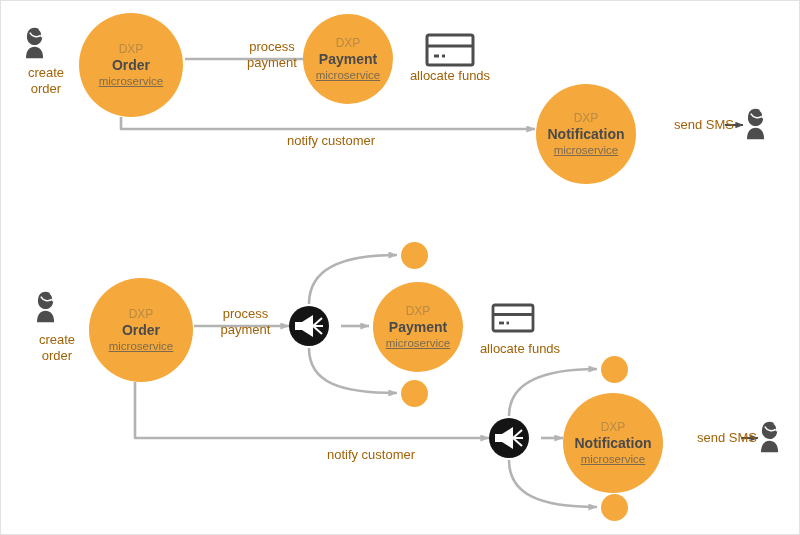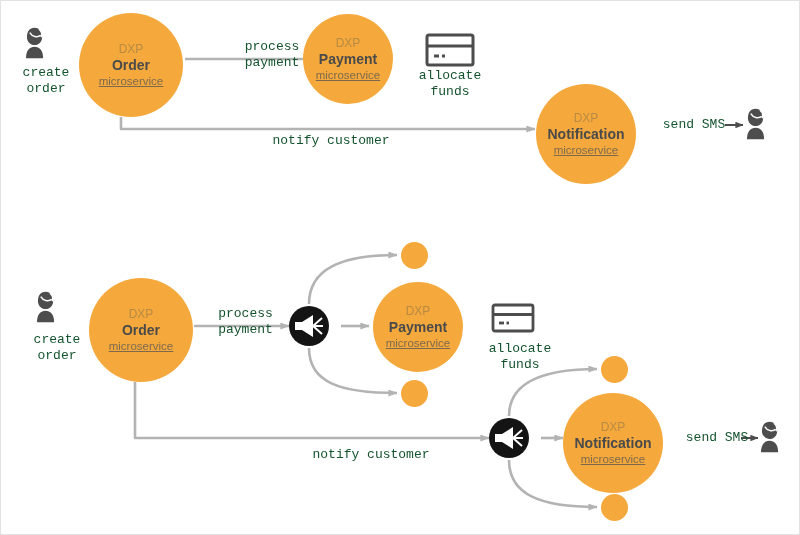--- a/index.html
+++ b/index.html
@@ -53,28 +53,27 @@
     font-size: 11.5px;
     text-decoration: underline;
   }
   .dot {
     position: absolute;
     border-radius: 50%;
     background: #F5A93C;
   }
   .label {
     position: absolute;
-    color: #14532d;
+    color: #a16207;
     font-size: 13px;
     line-height: 1.25;
     text-align: center;
     white-space: pre-line;
-    font-family: Liberation Mono, monospace;
-  }
-  .label.left { text-align: center; }
+  }
+  .label.left { text-align: right; }
 </style>
 </head>
 <body>
 
 <div id="canvas">
 
   <svg id="svg-layer" viewBox="0 0 800 535">
     <defs>
       <marker id="arw" markerWidth="9" markerHeight="7" refX="8.6" refY="3.5" orient="auto" markerUnits="userSpaceOnUse">
         <path d="M0,0 L9,3.5 L0,7 z" fill="#b3b3b3"></path>

